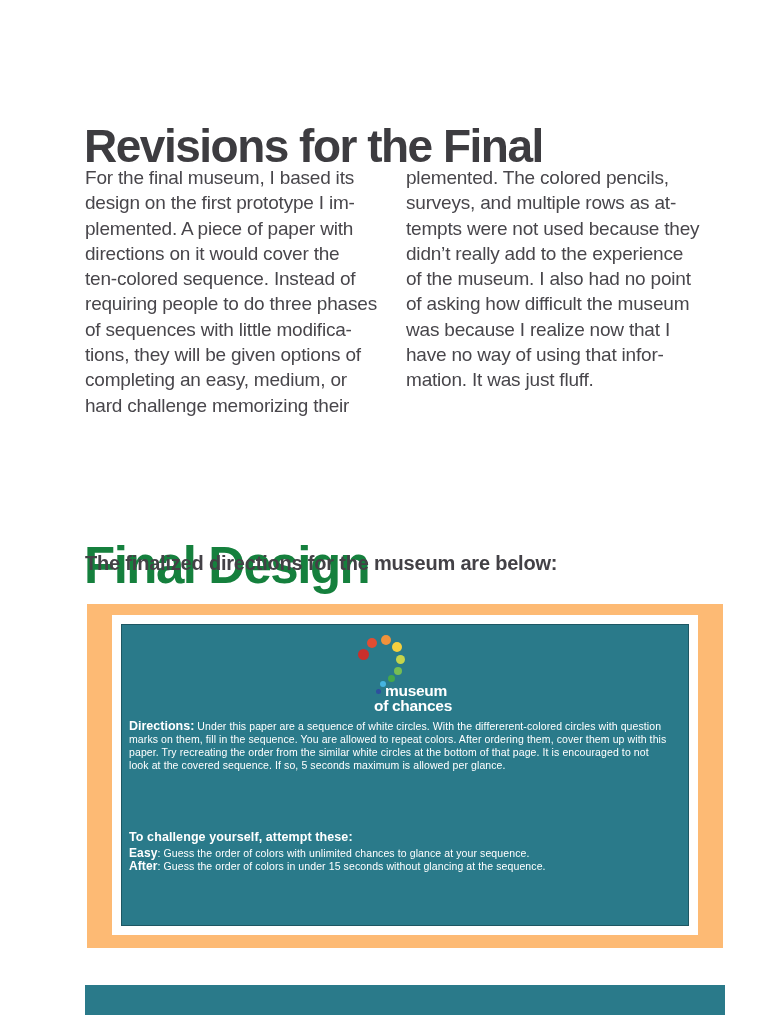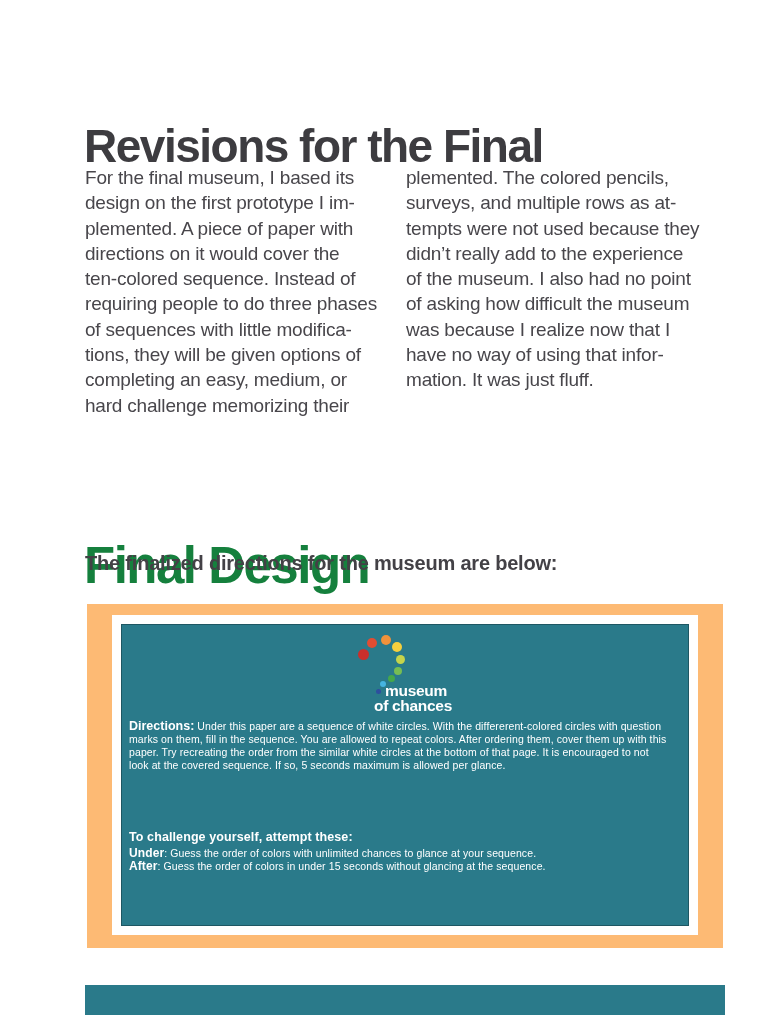--- a/index.html
+++ b/index.html
@@ -138,21 +138,21 @@
       <div class="directions">
         <b>Directions:</b><span class="body"> Under this paper are a sequence of white circles. With the differerent-colored circles with question
 marks on them, fill in the sequence. You are allowed to repeat colors. After ordering them, cover them up with this
 paper. Try recreating the order from the similar white circles at the bottom of that page. It is encouraged to not
 look at the covered sequence. If so, 5 seconds maximum is allowed per glance.</span>
       </div>
 
       <div class="challenge">
         <div class="challenge-heading">To challenge yourself, attempt these:</div>
         <div class="level">
-          <b>Under</b><span class="lvl-text">: Guess the order of colors with unlimited chances to glance at your sequence.</span>
+          <b>Easy</b><span class="lvl-text">: Guess the order of colors with unlimited chances to glance at your sequence.</span>
         </div>
         <div class="level">
           <b>After</b><span class="lvl-text">: Guess the order of colors in under 15 seconds without glancing at the sequence.</span>
         </div>
       </div>
 
     </div>
   </div>
 </div>
 

